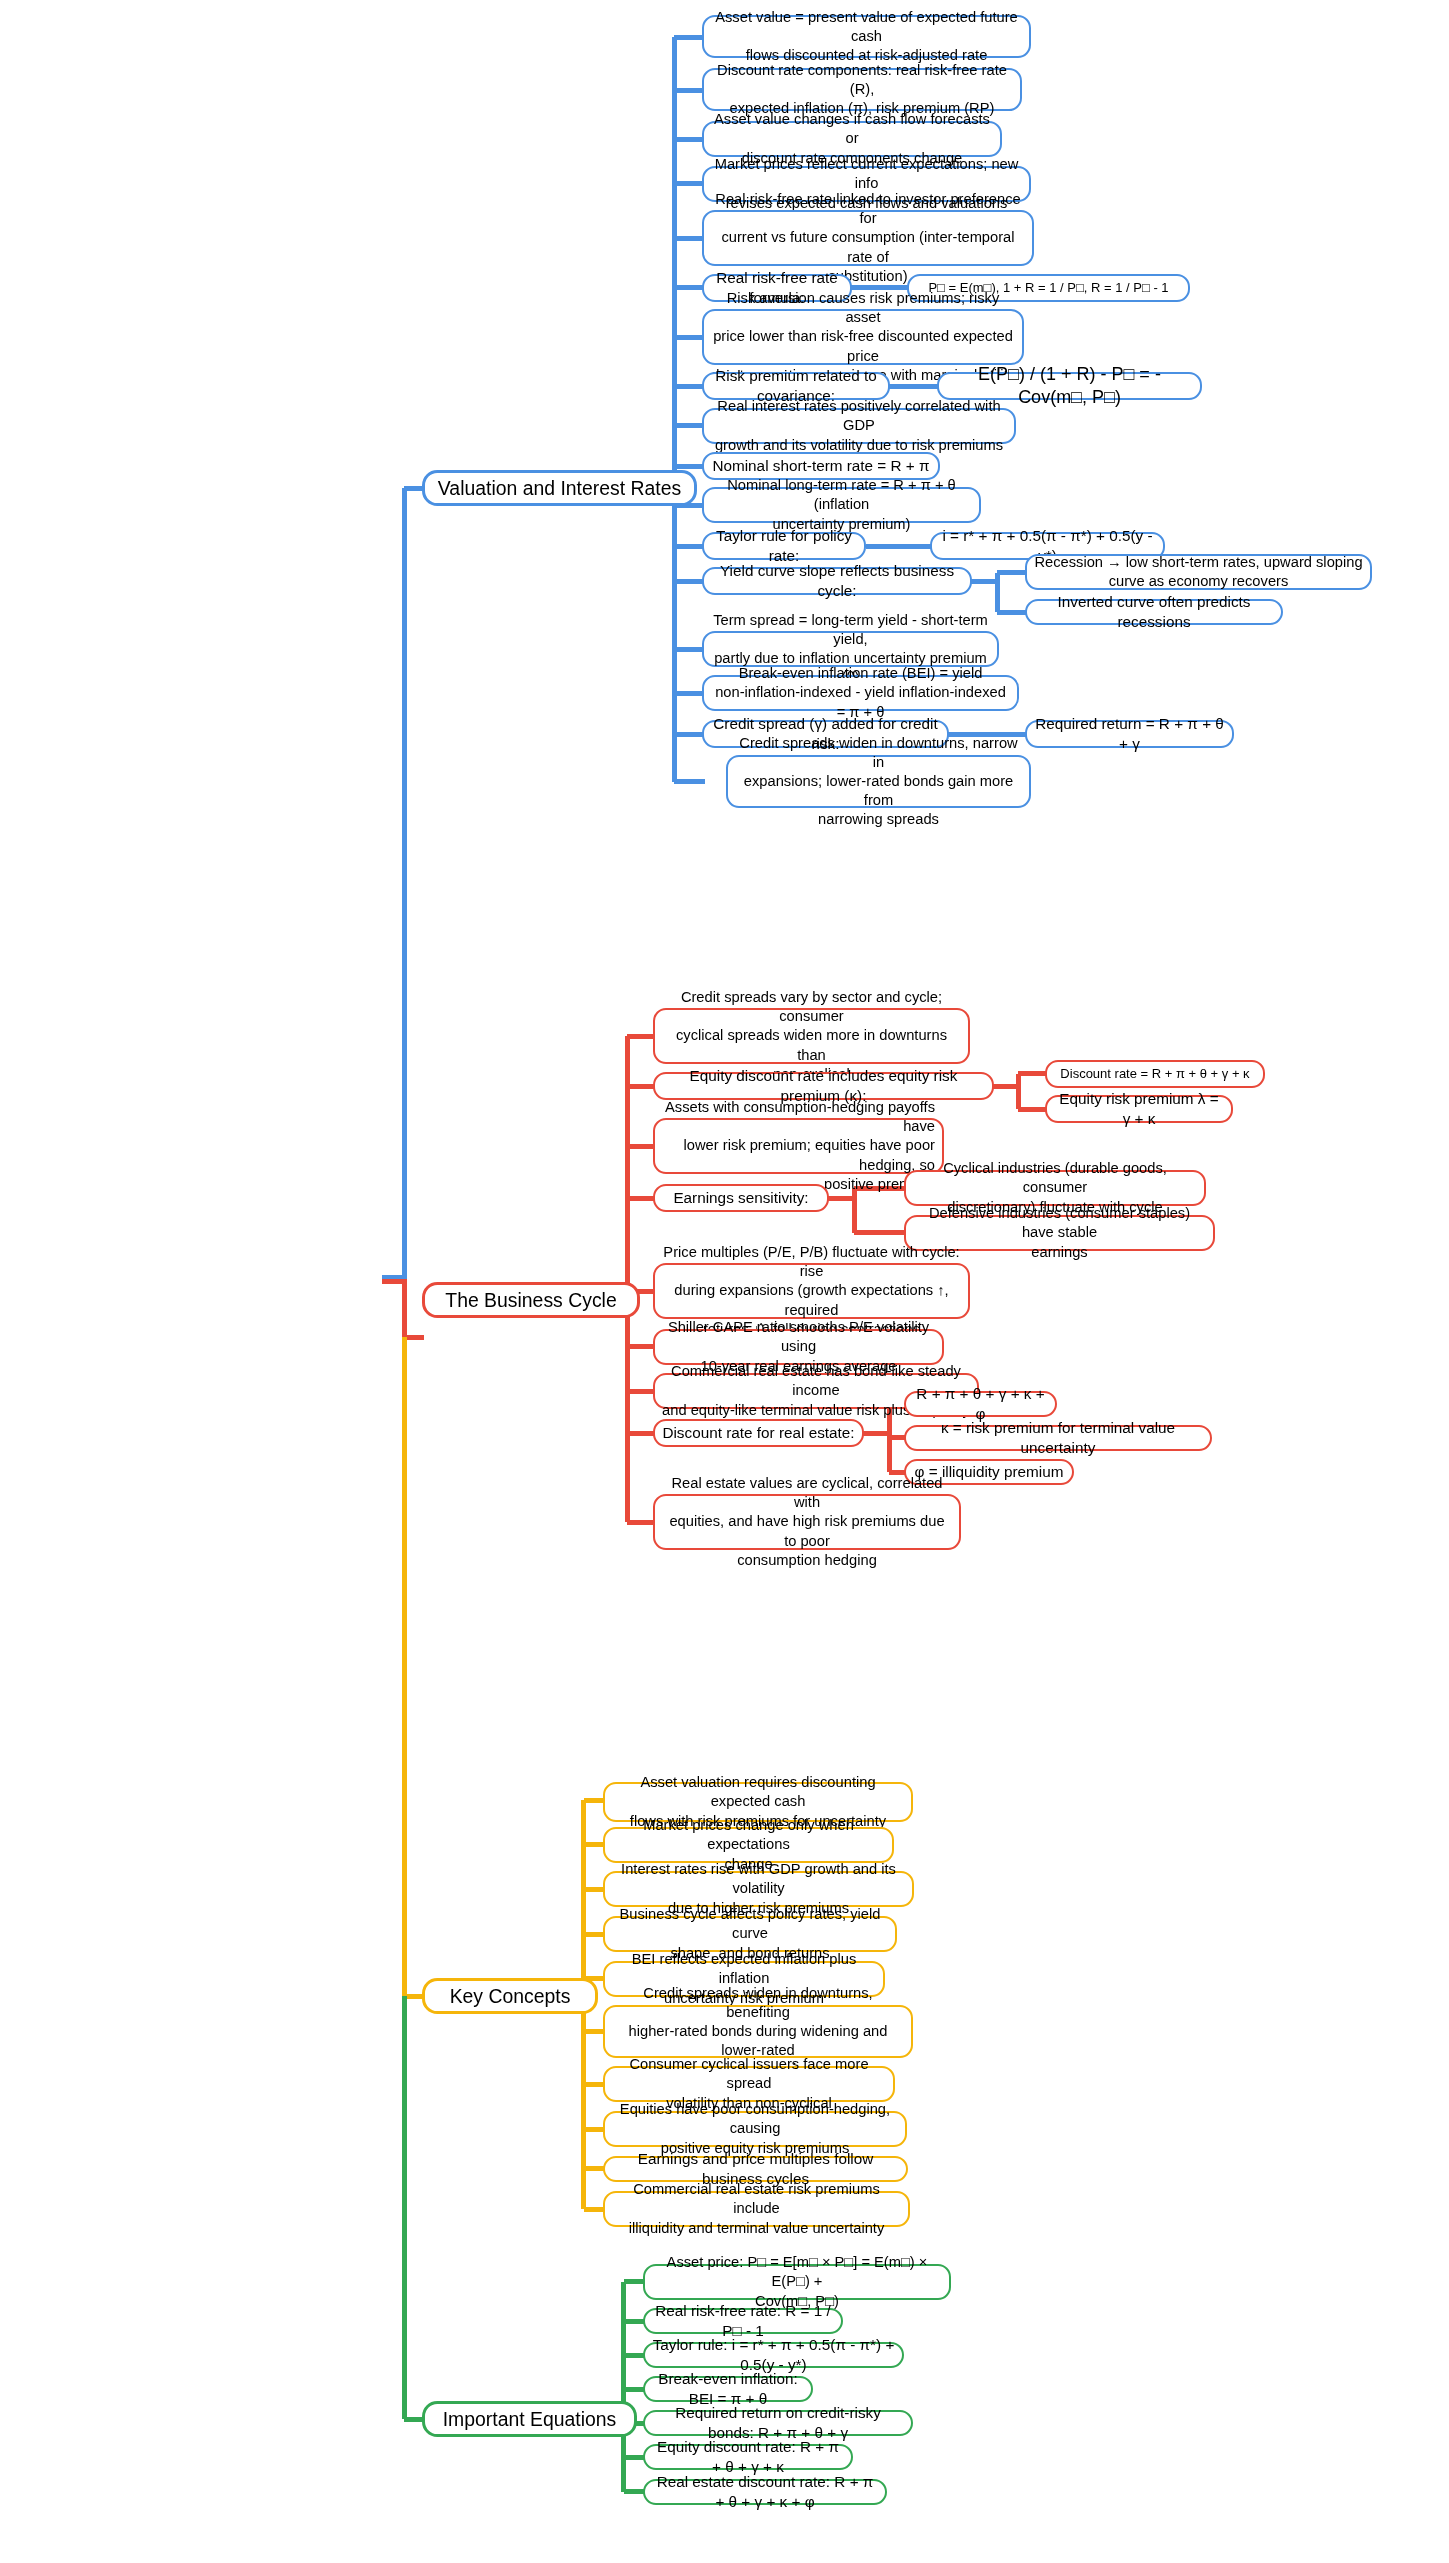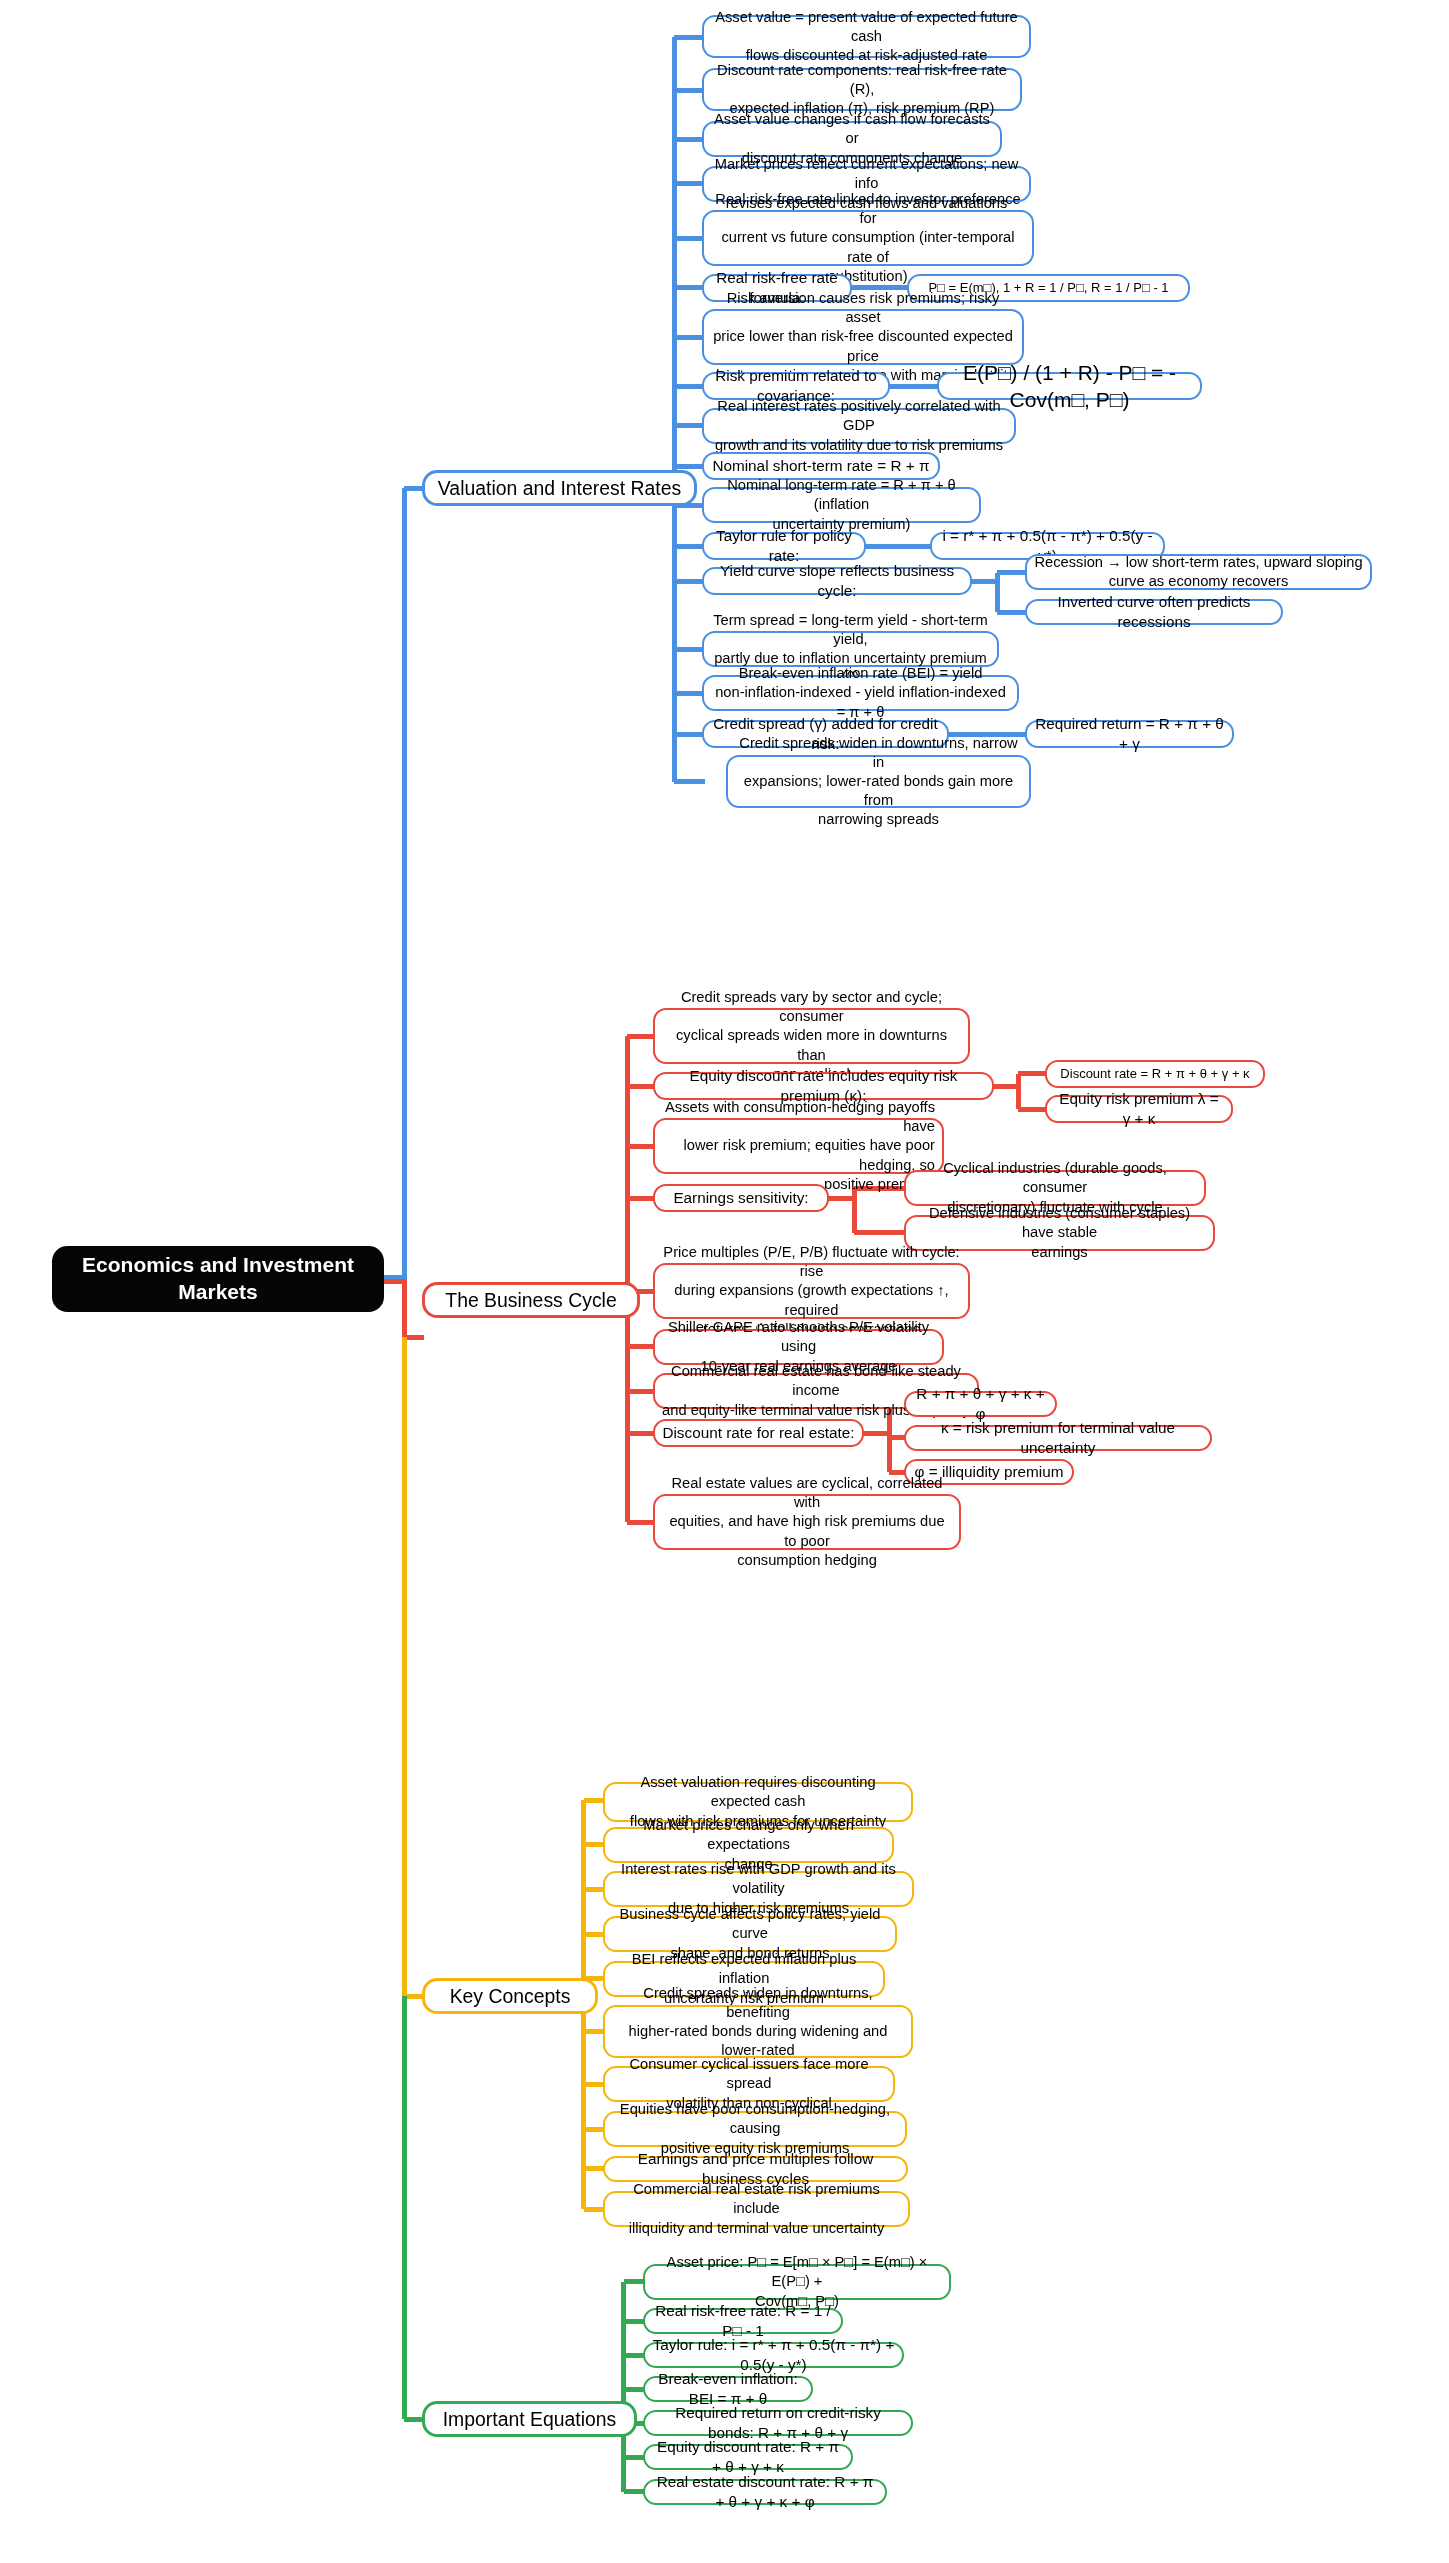--- a/index.html
+++ b/index.html
@@ -67,22 +67,20 @@
 
   
   #logo{position:absolute;left:35px;top:2466px;width:247px;height:70px;z-index:8;display:flex;align-items:center;}
   #logo .logo-text{font-size:36px;font-weight:bold;color:#111;letter-spacing:-0.6px;margin-left:8.2px;font-family:"Liberation Sans",sans-serif;}
 </style>
 </head>
 <body>
 
 <div id="canvas">
 
-  <div id="root">Economics and Investment
-Markets</div>
 
   <div id="lines">
       <div class="ln" style="left: 674px; top: 35px; width: 30.5px; height: 4.7px; background: rgb(74, 144, 226);"></div>
       <div class="ln" style="left: 674px; top: 88px; width: 30.5px; height: 4.7px; background: rgb(74, 144, 226);"></div>
       <div class="ln" style="left: 674px; top: 137px; width: 30.5px; height: 4.7px; background: rgb(74, 144, 226);"></div>
       <div class="ln" style="left: 674px; top: 181px; width: 30.5px; height: 4.7px; background: rgb(74, 144, 226);"></div>
       <div class="ln" style="left: 674px; top: 236px; width: 30.5px; height: 4.7px; background: rgb(74, 144, 226);"></div>
       <div class="ln" style="left: 674px; top: 285px; width: 30.5px; height: 4.7px; background: rgb(74, 144, 226);"></div>
       <div class="ln" style="left: 877px; top: 285px; width: 33px; height: 4.7px; background: rgb(74, 144, 226);"></div>
       <div class="ln" style="left: 851px; top: 285px; width: 28px; height: 4.7px; background: rgb(74, 144, 226);"></div>
@@ -182,21 +180,21 @@
 revises expected cash flows and valuations</div>
       <div class="node blue" style="left: 702px; top: 210px; width: 332px; height: 56px;">Real risk-free rate linked to investor preference for
 current vs future consumption (inter-temporal rate of
 substitution)</div>
       <div class="node blue" style="left: 702px; top: 274px; width: 150px; height: 28px; font-size: 15.3px;">Real risk-free rate formula:</div>
       <div class="node blue" style="left: 907px; top: 274px; width: 283px; height: 28px; font-size: 13px;">P□ = E(m□), 1 + R = 1 / P□, R = 1 / P□ - 1</div>
       <div class="node blue" style="left: 702px; top: 309px; width: 322px; height: 56px;">Risk aversion causes risk premiums; risky asset
 price lower than risk-free discounted expected price
 due to negative covariance with marginal utility</div>
       <div class="node blue" style="left: 702px; top: 372px; width: 188px; height: 28px; font-size: 15.3px;">Risk premium related to covariance:</div>
-      <div class="node blue" style="left: 937px; top: 372px; width: 265px; height: 28px; font-size: 21px;">E(P□) / (1 + R) - P□ = -Cov(m□, P□)</div>
+      <div class="node blue" style="left: 937px; top: 372px; width: 265px; height: 28px; font-size: 18px;">E(P□) / (1 + R) - P□ = -Cov(m□, P□)</div>
       <div class="node blue" style="left: 702px; top: 408px; width: 314px; height: 36px;">Real interest rates positively correlated with GDP
 growth and its volatility due to risk premiums</div>
       <div class="node blue" style="left: 702px; top: 452px; width: 238px; height: 28px; font-size: 15.3px;">Nominal short-term rate = R + π</div>
       <div class="node blue" style="left: 702px; top: 487px; width: 279px; height: 36px;">Nominal long-term rate = R + π + θ (inflation
 uncertainty premium)</div>
       <div class="node blue" style="left: 702px; top: 532px; width: 164px; height: 28px; font-size: 15.3px;">Taylor rule for policy rate:</div>
       <div class="node blue" style="left: 930px; top: 532px; width: 235px; height: 28px; font-size: 15.3px;">i = r* + π + 0.5(π - π*) + 0.5(y - y*)</div>
       <div class="node blue" style="left: 702px; top: 567px; width: 270px; height: 28px; font-size: 15.3px;">Yield curve slope reflects business cycle:</div>
       <div class="node blue" style="left: 1025px; top: 554px; width: 347px; height: 36px;">Recession → low short-term rates, upward sloping
 curve as economy recovers</div>

